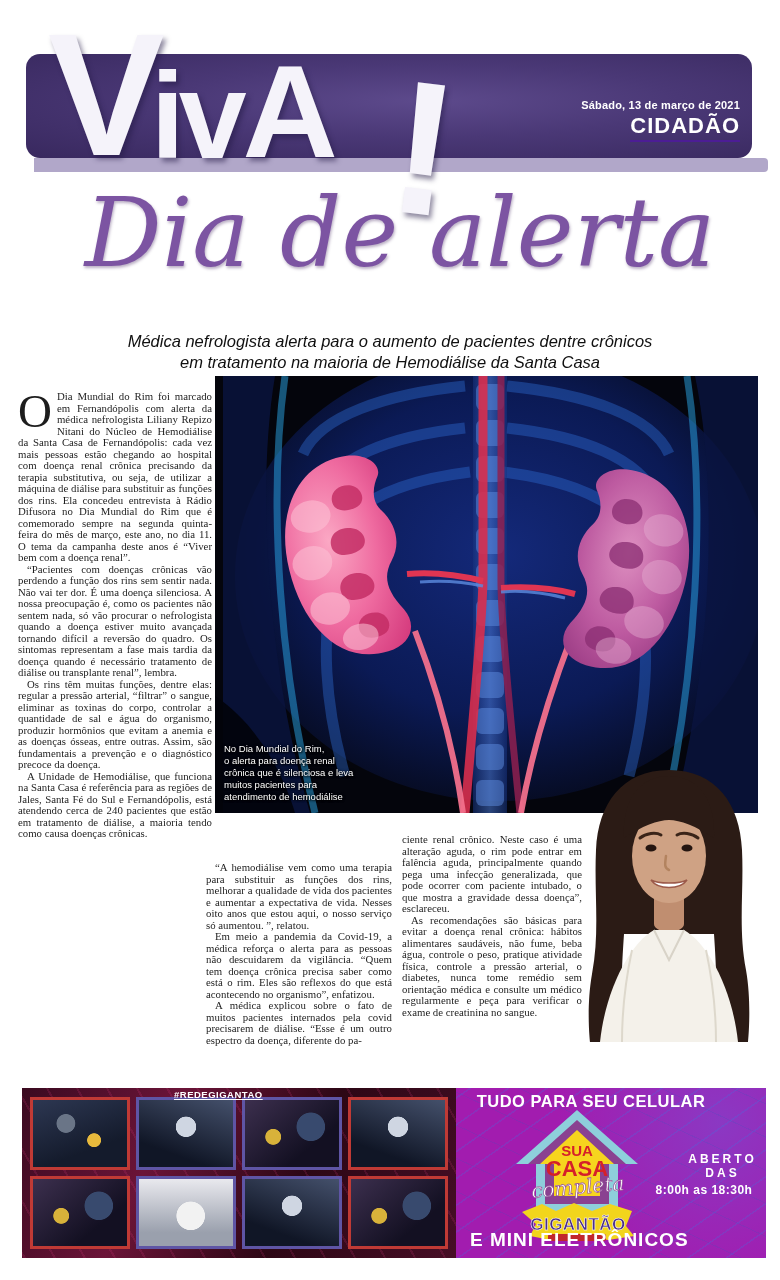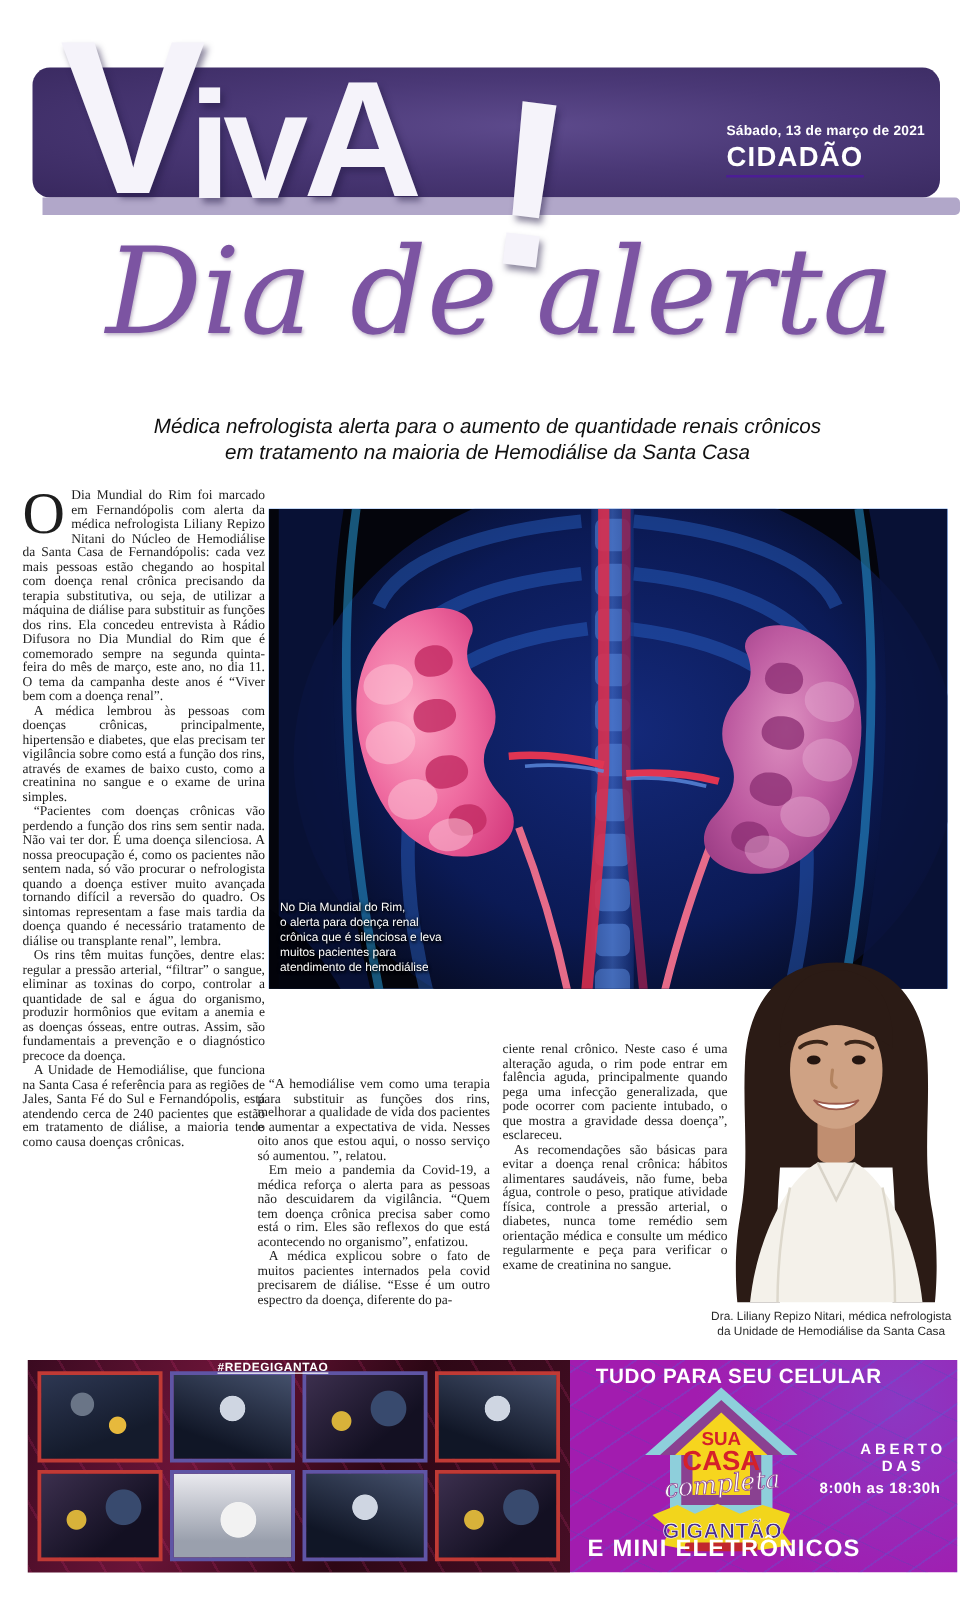--- a/index.html
+++ b/index.html
@@ -3,21 +3,21 @@
 <meta charset="utf-8">
 <style>
   html,body{margin:0;padding:0;background:#ffffff;}
   .page{position:relative;width:780px;height:1280px;background:#fff;overflow:hidden;
         font-family:"Liberation Serif",serif;}
 
   
   .mast-box{position:absolute;left:26px;top:54px;width:726px;height:104px;border-radius:14px;
     background:radial-gradient(ellipse at 55% 45%, #5d4a8c 0%, #4a3876 45%, #38285e 100%);}
   .mast-strip{position:absolute;left:34px;top:158px;width:734px;height:14px;background:#b1a7c9;border-radius:0 4px 4px 0;}
-  .mast-right{position:absolute;right:40px;top:99px;text-align:left;color:#fff;
+  .mast-right{position:absolute;right:40px;top:99px;text-align:right;color:#fff;
     font-family:"Liberation Sans",sans-serif;z-index:6;}
   .mast-date{font-size:11px;font-weight:bold;letter-spacing:.2px;}
   .mast-section{font-size:22px;font-weight:bold;letter-spacing:1px;border-bottom:2px solid #4c1d95;display:inline-block;margin-top:2px;padding-bottom:1px;}
   .viva{position:absolute;left:48px;top:18px;z-index:5;display:flex;align-items:flex-end;
     font-family:"Liberation Sans",sans-serif;font-weight:bold;color:#f5f3fa;
     text-shadow:3px 4px 5px rgba(35,25,70,.5);}
   .viva .L1{font-size:175px;line-height:.88;}
   .viva .L2{font-size:122px;line-height:.92;margin-left:-14px;}
   .viva .L3{font-size:122px;line-height:.92;margin-left:-6px;}
   .viva .L4{font-size:132px;line-height:.9;margin-left:-4px;}
@@ -35,21 +35,21 @@
   
   .col{position:absolute;font-size:10.8px;line-height:11.5px;text-align:justify;color:#1d1d1d;}
   .col p{margin:0;}
   .col p.ind{text-indent:9px;}
   .dropcap{float:left;font-size:47px;line-height:36px;padding:2px 5px 0 0;font-family:"Liberation Serif",serif;}
   .col1{left:18px;top:391px;width:194px;}
   .col2{left:206px;top:834px;width:186px;margin-top:28px;}
   .col3{left:402px;top:834px;width:180px;}
 
   
-  .kidney-img{position:absolute;left:215px;top:407px;width:543px;height:384px;background:#3b82f6;overflow:hidden;}
+  .kidney-img{position:absolute;left:215px;top:376px;width:543px;height:437px;background:#0c4a6e;overflow:hidden;}
   .kidney-caption{position:absolute;left:9px;bottom:10px;z-index:3;color:#fff;
     font-family:"Liberation Sans",sans-serif;font-size:9.5px;line-height:12px;
     text-shadow:0 0 3px #000,1px 1px 2px #000;}
 
   
   .doctor{position:absolute;left:562px;top:764px;width:214px;height:278px;z-index:4;}
   .doctor-caption{position:absolute;left:552px;top:1048px;width:226px;text-align:center;z-index:4;
     font-family:"Liberation Sans",sans-serif;font-size:9.5px;line-height:12px;color:#2a2a2a;}
 
   
@@ -103,27 +103,26 @@
       <span class="L4">A</span>
   </div>
   <div class="viva-bang">!</div>
   <div class="mast-right">
     <div class="mast-date">Sábado, 13 de março de 2021</div>
     <div class="mast-section">CIDADÃO</div>
   </div>
 
   <div class="headline">Dia de alerta</div>
   <div class="subtitle">
-    <div>Médica nefrologista alerta para o aumento de quantidade renais crônicos</div>
+    <div>Médica nefrologista alerta para o aumento de pacientes dentre crônicos</div>
     <div>em tratamento na maioria de Hemodiálise da Santa Casa</div>
   </div>
 
   <div class="col col1">
     <p><span class="dropcap">O</span><span>Dia Mundial do Rim foi marcado em Fernandópolis com alerta da médica nefrologista Liliany Repizo Nitani do Núcleo de Hemodiálise da Santa Casa de Fernandópolis: cada vez mais pessoas estão chegando ao hospital com doença renal crônica precisando da terapia substitutiva, ou seja, de utilizar a máquina de diálise para substituir as funções dos rins. Ela concedeu entrevista à Rádio Difusora no Dia Mundial do Rim que é comemorado sempre na segunda quinta-feira do mês de março, este ano, no dia 11. O tema da campanha deste anos é “Viver bem com a doença renal”.</span></p>
-    <p class="ind">A médica lembrou às pessoas com doenças crônicas, principalmente, hipertensão e diabetes, que elas precisam ter vigilância sobre como está a função dos rins, através de exames de baixo custo, como a creatinina no sangue e o exame de urina simples.</p>
     <p class="ind">“Pacientes com doenças crônicas vão perdendo a função dos rins sem sentir nada. Não vai ter dor. É uma doença silenciosa. A nossa preocupação é, como os pacientes não sentem nada, só vão procurar o nefrologista quando a doença estiver muito avançada tornando difícil a reversão do quadro. Os sintomas representam a fase mais tardia da doença quando é necessário tratamento de diálise ou transplante renal”, lembra.</p>
     <p class="ind">Os rins têm muitas funções, dentre elas: regular a pressão arterial, “filtrar” o sangue, eliminar as toxinas do corpo, controlar a quantidade de sal e água do organismo, produzir hormônios que evitam a anemia e as doenças ósseas, entre outras. Assim, são fundamentais a prevenção e o diagnóstico precoce da doença.</p>
     <p class="ind">A Unidade de Hemodiálise, que funciona na Santa Casa é referência para as regiões de Jales, Santa Fé do Sul e Fernandópolis, está atendendo cerca de 240 pacientes que estão em tratamento de diálise, a maioria tendo como causa doenças crônicas.</p>
   </div>
 
   <div class="kidney-img">
     <svg width="543" height="437" viewBox="0 0 543 437">
       <defs>
         <radialGradient id="bgGlow" cx="50%" cy="45%" r="65%">
           <stop offset="0%" stop-color="#14297a"></stop>
@@ -257,24 +256,20 @@
         <path d="M136 74 C130 69 120 68 115 71" stroke="#3a2418" stroke-width="3" fill="none" stroke-linecap="round"></path>
         <ellipse cx="89" cy="84" rx="5.5" ry="3.6" fill="#241510"></ellipse>
         <ellipse cx="125" cy="84" rx="5.5" ry="3.6" fill="#241510"></ellipse>
         <path d="M104 92 C103 100 102 104 107 106" stroke="#b3835f" stroke-width="2.5" fill="none" stroke-linecap="round"></path>
         <path d="M89 116 C96 126 118 126 125 116 C118 120 96 120 89 116 Z" fill="#fff" stroke="#9c5a4a" stroke-width="1.5"></path>
       </g>
       <path d="M38 278 C44 222 70 178 92 166 L122 166 C144 178 170 222 176 278 Z" fill="#f4f1ea"></path>
       <path d="M92 166 L107 196 L122 166" fill="none" stroke="#d8d3c8" stroke-width="2"></path>
       <path d="M70 186 C64 214 60 248 60 278 M144 186 C150 214 154 248 154 278" stroke="#ddd8cc" stroke-width="2" fill="none"></path>
     </svg>
-  </div>
-  <div class="doctor-caption">
-    <div>Dra. Liliany Repizo Nitari, médica nefrologista</div>
-    <div>da Unidade de Hemodiálise da Santa Casa</div>
   </div>
 
   <div class="ad">
     <div class="ad-left">
       <div class="ad-hashtag">#REDEGIGANTAO</div>
       <div class="ad-grid">
         <div class="ad-col">
           <div class="ad-photo"></div>
           <div class="ad-photo alt2"></div>
         </div>

